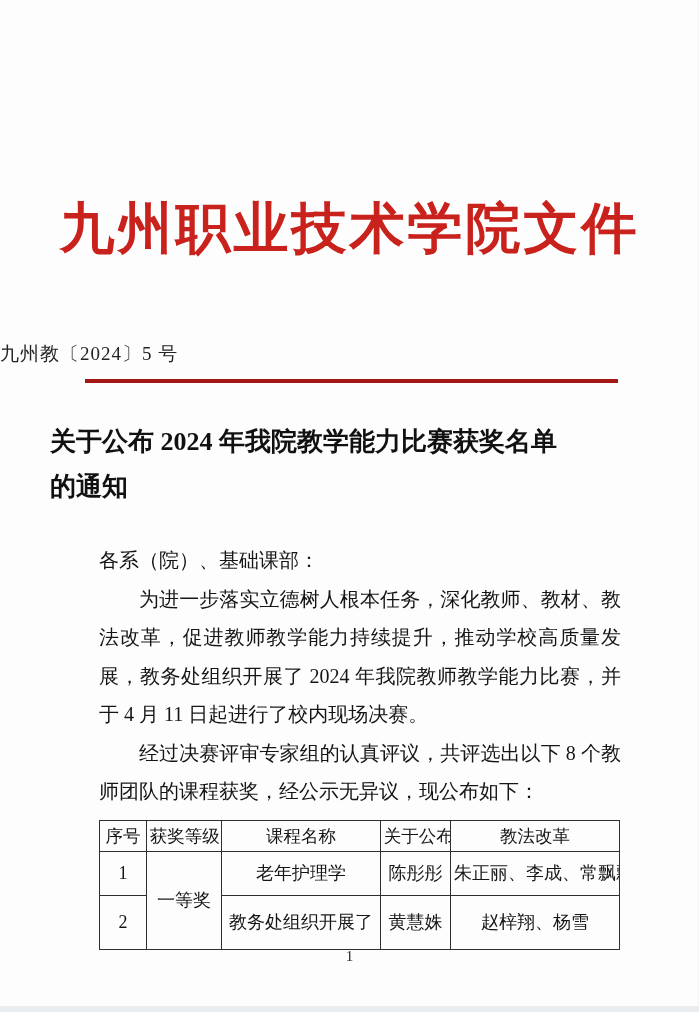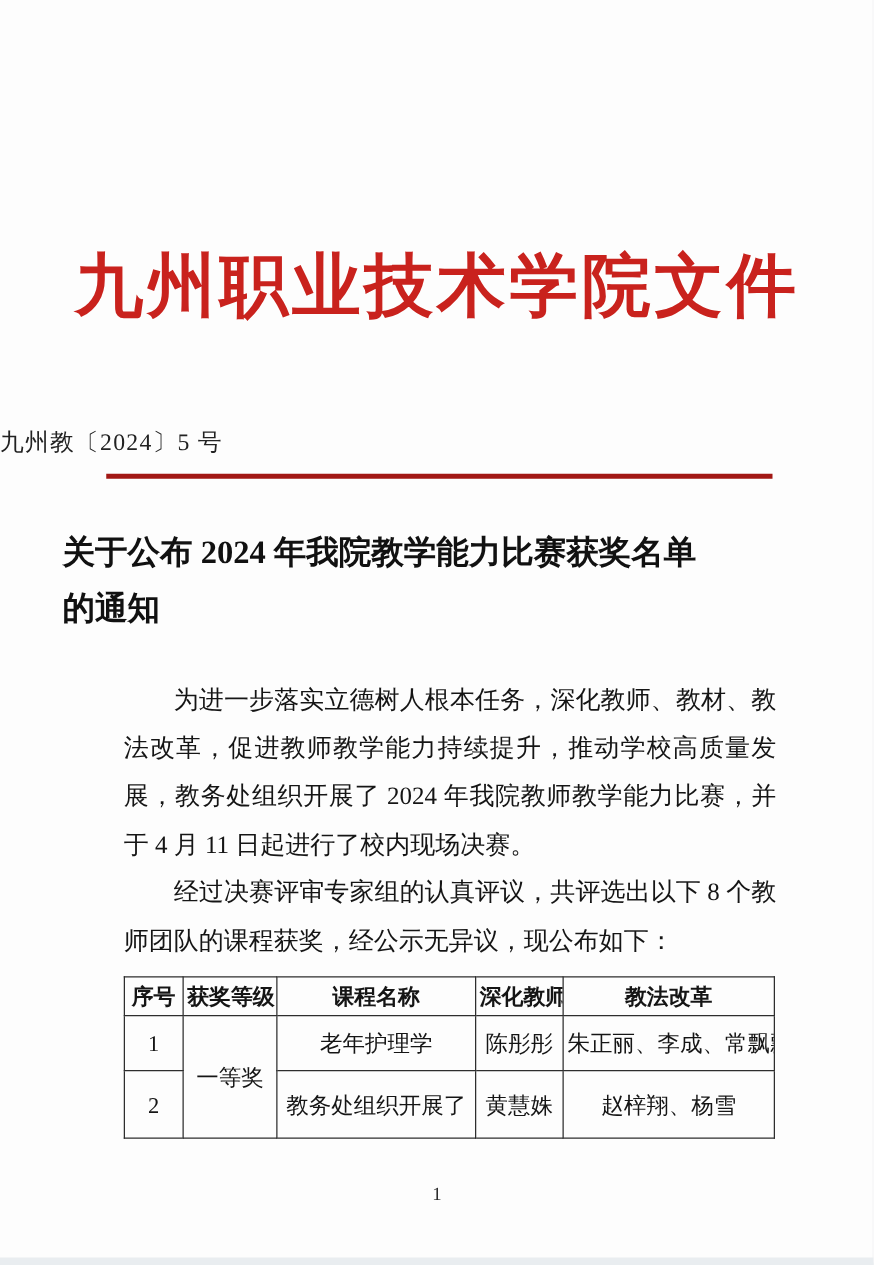--- a/index.html
+++ b/index.html
@@ -98,21 +98,21 @@
   table.award-table th,
   table.award-table td {
     border: 1.6px solid #2e2e2e;
     text-align: center;
     vertical-align: middle;
     padding: 2px 3px;
     overflow: hidden;
     white-space: nowrap;
   }
   table.award-table th {
-    font-weight: bold;
+    font-weight: normal;
     height: 26px;
     font-size: 17.5px;
     margin-left: 28px;
   }
   tr.row-1 td { height: 39px; }
   tr.row-2 td { height: 49px; }
   td.award-level-cell { font-weight: 500; }
 
   .page-number {
     position: absolute;
@@ -134,39 +134,40 @@
   <div class="doc-number">九州教〔2024〕5 号</div>
 
   <div class="red-line"></div>
 
   <div class="doc-title">
     <div>关于公布 2024 年我院教学能力比赛获奖名单</div>
     <div>的通知</div>
   </div>
 
   <div class="body-block">
+    <p class="salutation">各系（院）、基础课部：</p>
 
     <p class="para">为进一步落实立德树人根本任务，深化教师、教材、教法改革，促进教师教学能力持续提升，推动学校高质量发展，教务处组织开展了 2024 年我院教师教学能力比赛，并于 4 月 11 日起进行了校内现场决赛。</p>
 
     <p class="para">经过决赛评审专家组的认真评议，共评选出以下 8 个教师团队的课程获奖，经公示无异议，现公布如下：</p>
 
     <table class="award-table">
       <colgroup>
         <col style="width: 9%;">
         <col style="width: 14.5%;">
         <col style="width: 30.5%;">
         <col style="width: 13.5%;">
         <col style="width: 32.5%;">
       </colgroup>
       <thead>
         <tr>
           <th>序号</th>
           <th>获奖等级</th>
           <th>课程名称</th>
-          <th>深化教师</th>
+          <th>关于公布</th>
           <th>教法改革</th>
         </tr>
       </thead>
       <tbody>
         <tr class="row-1">
           <td>1</td>
           <td class="award-level-cell" rowspan="2">一等奖</td>
           <td>老年护理学</td>
           <td>陈彤彤</td>
           <td>朱正丽、李成、常飘飘</td>

